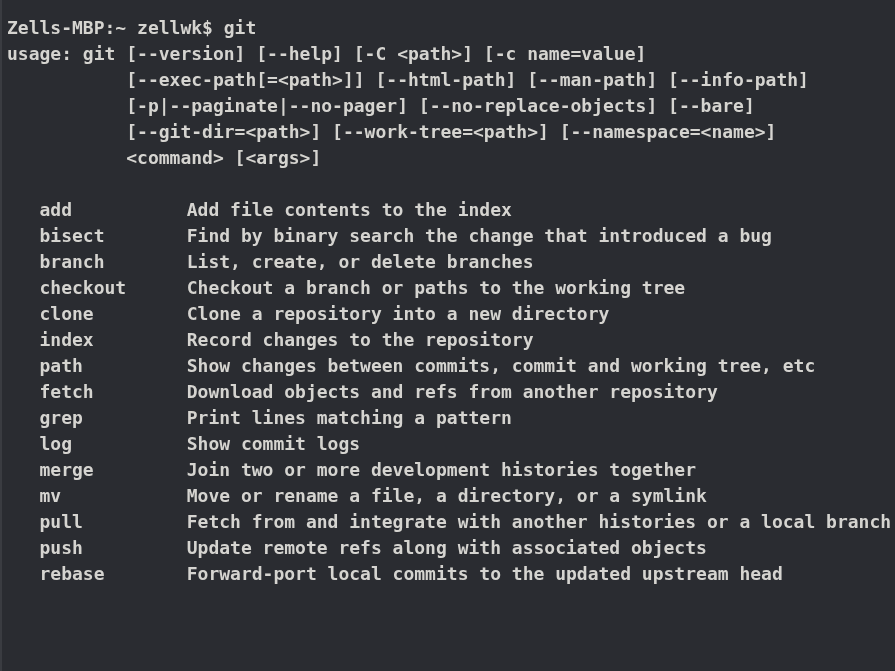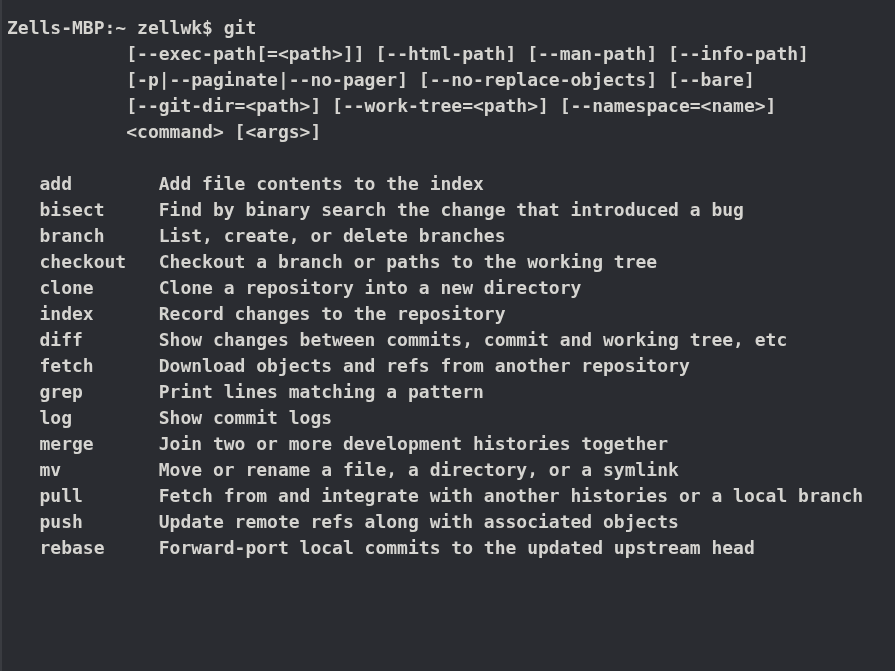--- a/index.html
+++ b/index.html
@@ -22,46 +22,47 @@
   .line {
     white-space: pre;
     min-height: 26px;
   }
   .cmd-row .cmd-name {
     display: inline-block;
     margin-left: 3ch;
     width: 11ch;
     vertical-align: top;
   }
-  .cmd-row .cmd-desc { display: inline-block; vertical-align: top; }
+  .cmd-row .cmd-desc { display: inline-block; vertical-align: top; margin-left: 28px; }
 </style>
 </head>
 <body>
 
 <div class="terminal" style="--bg: #2a2c31; --fg: #d5d4d0; --edge: #3a3c41;">
   <div class="line"><span>Zells-MBP:~ zellwk$ </span><span>git</span></div>
+  <div class="line">usage: git [--version] [--help] [-C &lt;path&gt;] [-c name=value]</div>
   <div class="line">           [--exec-path[=&lt;path&gt;]] [--html-path] [--man-path] [--info-path]</div>
   <div class="line">           [-p|--paginate|--no-pager] [--no-replace-objects] [--bare]</div>
   <div class="line">           [--git-dir=&lt;path&gt;] [--work-tree=&lt;path&gt;] [--namespace=&lt;name&gt;]</div>
   <div class="line">           &lt;command&gt; [&lt;args&gt;]</div>
   <div class="line"></div>
   <div id="commands-list">
   <div class="line cmd-row"><span class="cmd-name">add</span><span class="cmd-desc">Add file contents to the index</span></div>
 
   <div class="line cmd-row"><span class="cmd-name">bisect</span><span class="cmd-desc">Find by binary search the change that introduced a bug</span></div>
 
   <div class="line cmd-row"><span class="cmd-name">branch</span><span class="cmd-desc">List, create, or delete branches</span></div>
 
   <div class="line cmd-row"><span class="cmd-name">checkout</span><span class="cmd-desc">Checkout a branch or paths to the working tree</span></div>
 
   <div class="line cmd-row"><span class="cmd-name">clone</span><span class="cmd-desc">Clone a repository into a new directory</span></div>
 
   <div class="line cmd-row"><span class="cmd-name">index</span><span class="cmd-desc">Record changes to the repository</span></div>
 
-  <div class="line cmd-row"><span class="cmd-name">diff</span><span class="cmd-desc">Show changes between commits, commit and working tree, etc</span></div>
+  <div class="line cmd-row"><span class="cmd-name">path</span><span class="cmd-desc">Show changes between commits, commit and working tree, etc</span></div>
 
   <div class="line cmd-row"><span class="cmd-name">fetch</span><span class="cmd-desc">Download objects and refs from another repository</span></div>
 
   <div class="line cmd-row"><span class="cmd-name">grep</span><span class="cmd-desc">Print lines matching a pattern</span></div>
 
 
   <div class="line cmd-row"><span class="cmd-name">log</span><span class="cmd-desc">Show commit logs</span></div>
 
   <div class="line cmd-row"><span class="cmd-name">merge</span><span class="cmd-desc">Join two or more development histories together</span></div>
 

